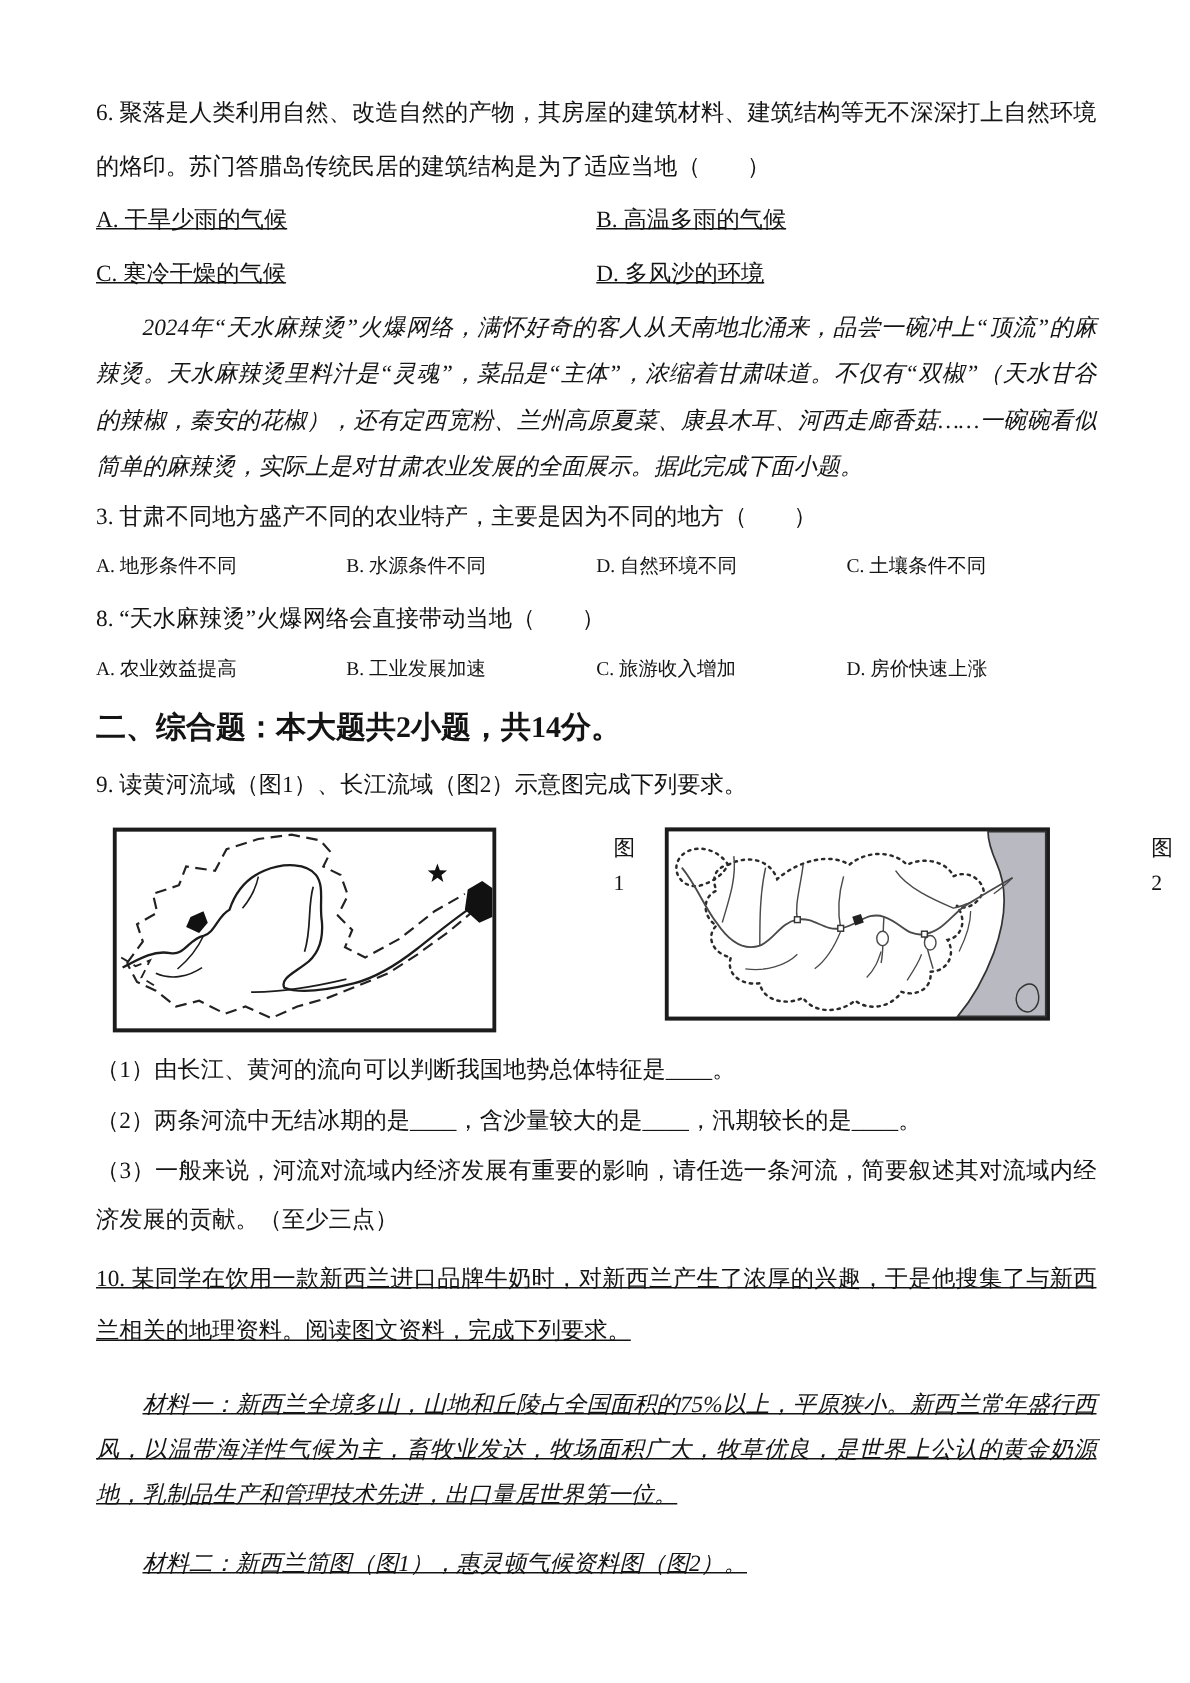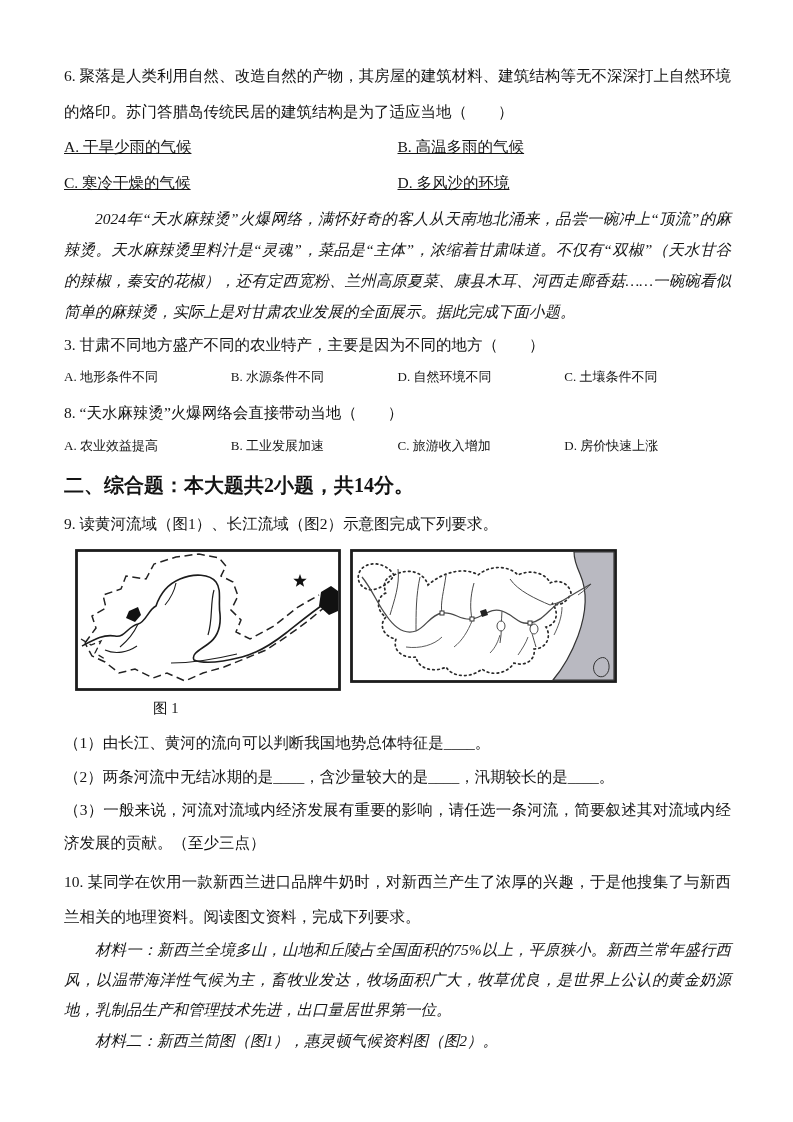--- a/index.html
+++ b/index.html
@@ -52,36 +52,37 @@
     font-size:15.5px;
     line-height:2.15;
     text-align:justify;
   }
   .figures {
     display:flex;
     align-items:flex-start;
     gap:9px;
     margin:8px 0 0 11px;
   }
-  .figcol { display:flex; flex-direction:column; }
+  .figcol { display:flex; }
   .map-frame { display:block; background:#fff; }
   .fig-cap {
     font-size:14.5px;
     line-height:1.6;
     margin-top:6px;
   }
   .cap1 { margin-left:78px; }
   .cap2 { margin-left:68px; }
-  .q10-block { margin-top:4px; }
+  .q10-block { margin-top:4px;text-decoration:underline; }
   .material {
     font-style:italic;
     font-size:15.5px;
     line-height:1.95;
     text-indent:2em;
     text-align:justify;
+    margin-top:16px;
   }
 </style>
 </head>
 <body>
 
 <div class="page">
 
   <p class="stem">6. 聚落是人类利用自然、改造自然的产物，其房屋的建筑材料、建筑结构等无不深深打上自然环境的烙印。苏门答腊岛传统民居的建筑结构是为了适应当地（　　）</p>
   <div class="opts-2col">
     <span>A. 干旱少雨的气候</span>
@@ -173,20 +174,21 @@
 
         <ellipse cx="151" cy="77" rx="4" ry="5" fill="#ffffff" stroke="#4a4a4a" stroke-width="1"></ellipse>
         <ellipse cx="184" cy="80" rx="4" ry="5" fill="#ffffff" stroke="#4a4a4a" stroke-width="1"></ellipse>
 
         <rect x="90" y="62" width="4" height="4" fill="#fff" stroke="#333" stroke-width="1"></rect>
         <rect x="120" y="68" width="4" height="4" fill="#fff" stroke="#333" stroke-width="1"></rect>
         <rect x="178" y="72" width="4" height="4" fill="#fff" stroke="#333" stroke-width="1"></rect>
 
         <path d="M130,62 L136,60 138,66 132,68 Z" fill="#222"></path>
       </svg>
+      <p class="fig-cap cap2">图 2</p>
     </div>
   </div>
 
   <p class="subq" style="margin-top:6px">（1）由长江、黄河的流向可以判断我国地势总体特征是____。</p>
   <p class="subq">（2）两条河流中无结冰期的是____，含沙量较大的是____，汛期较长的是____。</p>
   <p class="subq">（3）一般来说，河流对流域内经济发展有重要的影响，请任选一条河流，简要叙述其对流域内经济发展的贡献。（至少三点）</p>
 
   <div class="q10-block">
     <p class="stem">10. 某同学在饮用一款新西兰进口品牌牛奶时，对新西兰产生了浓厚的兴趣，于是他搜集了与新西兰相关的地理资料。阅读图文资料，完成下列要求。</p>
     <p class="material">材料一：新西兰全境多山，山地和丘陵占全国面积的75%以上，平原狭小。新西兰常年盛行西风，以温带海洋性气候为主，畜牧业发达，牧场面积广大，牧草优良，是世界上公认的黄金奶源地，乳制品生产和管理技术先进，出口量居世界第一位。</p>

